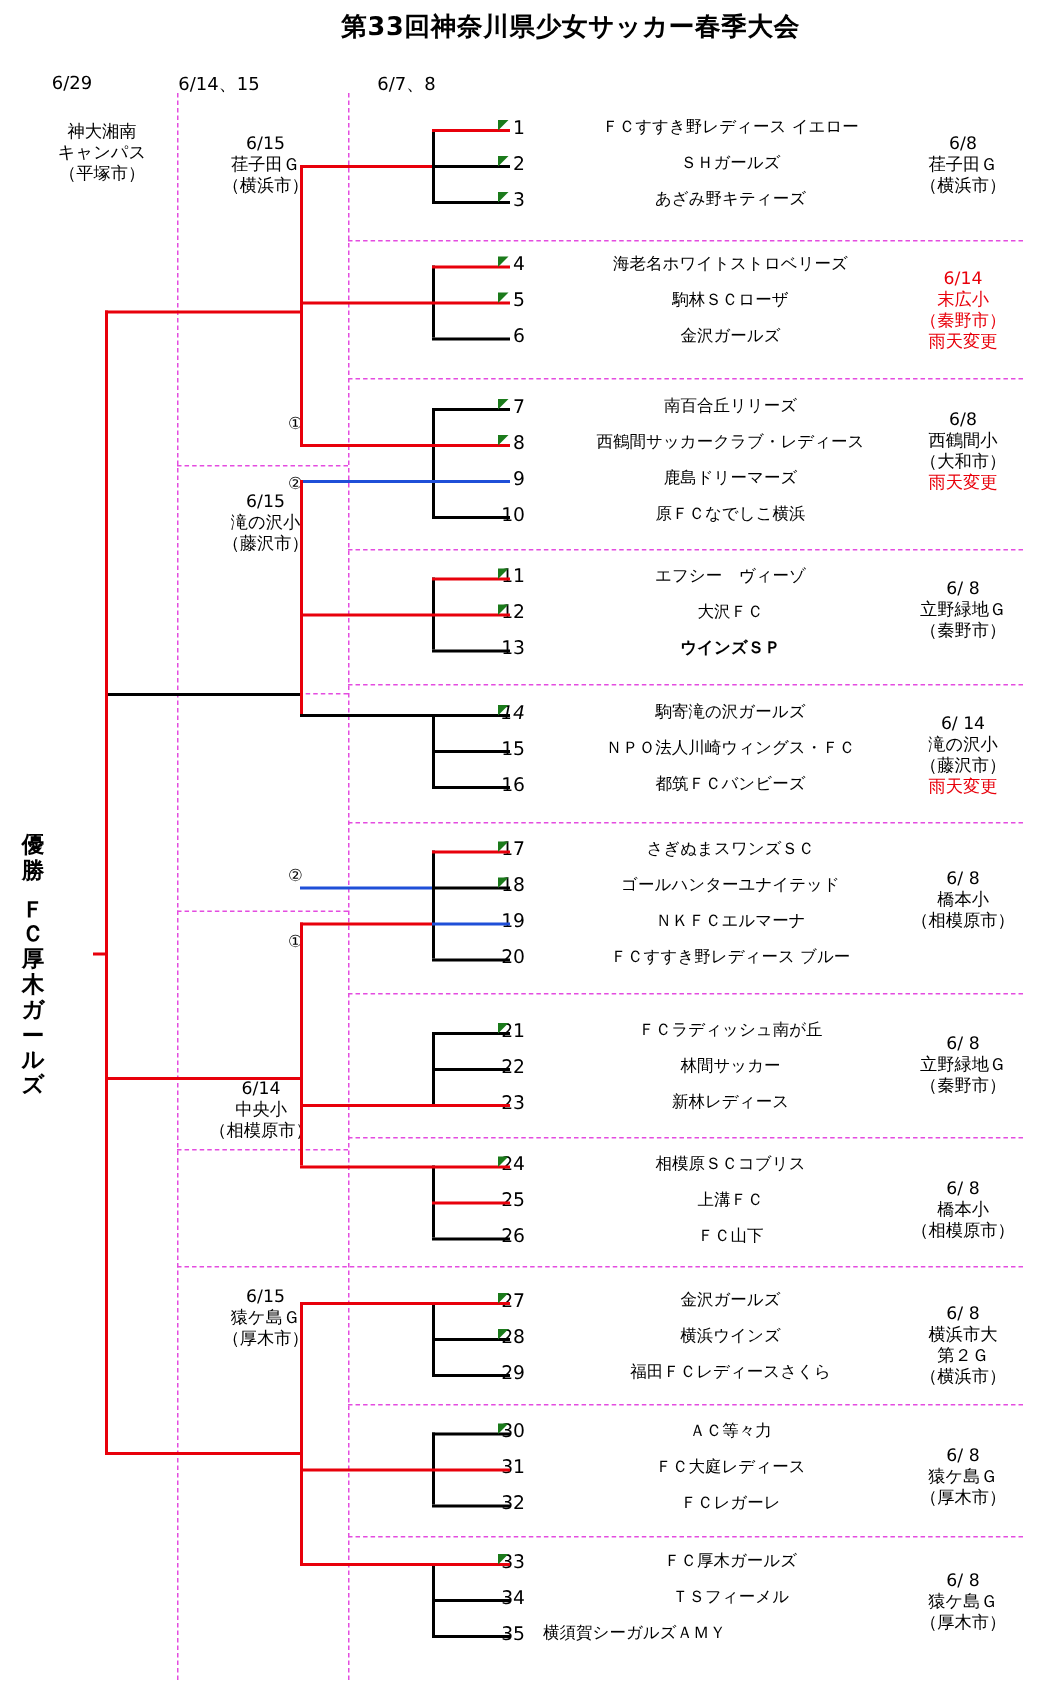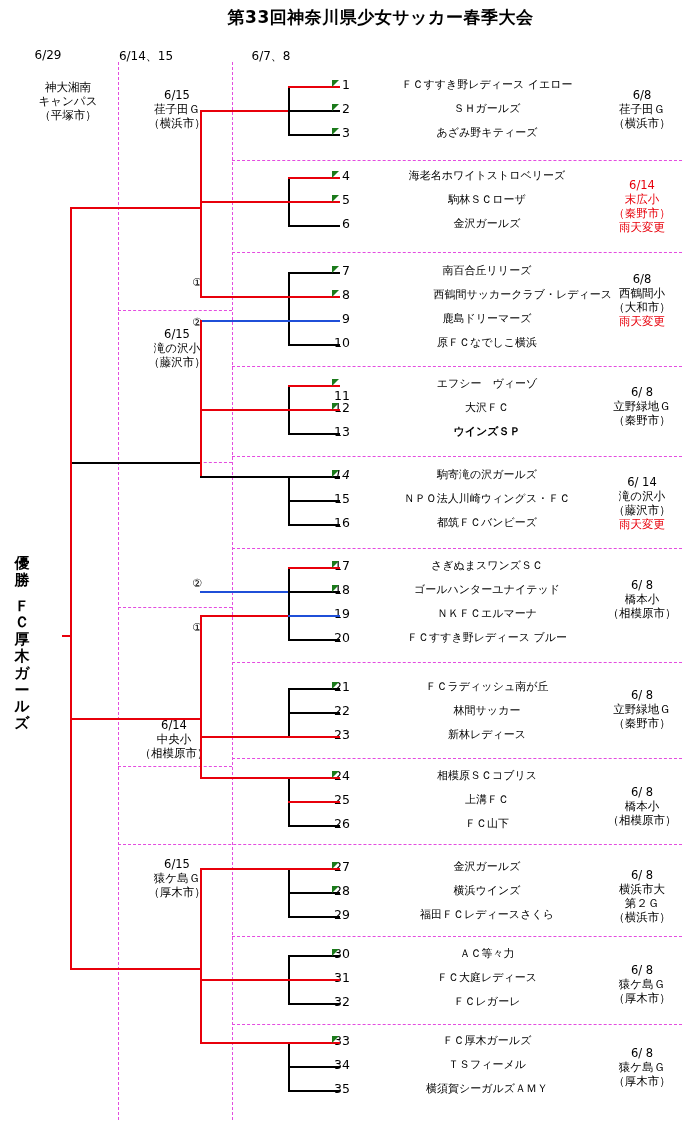--- a/index.html
+++ b/index.html
@@ -196,32 +196,32 @@
     <div class="abs" style="left: 340px; top: 216px; width: 252px;">
       <span class="abs teamnum" style="left: -12px; top: 0px;">6</span>
       <span class="abs teamname" style="left: 22px; top: 0px; width: 250px; text-align: center;">金沢ガールズ</span>
     </div>
     <div class="abs" style="left: 340px; top: 263px; width: 252px;">
       <span class="abs teamnum" style="left: -12px; top: 0px;">7</span>
       <span class="abs teamname" style="left: 22px; top: 0px; width: 250px; text-align: center;">南百合丘リリーズ</span>
     </div>
     <div class="abs" style="left: 340px; top: 287px; width: 252px;">
       <span class="abs teamnum" style="left: -12px; top: 0px;">8</span>
-      <span class="abs teamname" style="left: 22px; top: 0px; width: 250px; text-align: right;">西鶴間サッカークラブ・レディース</span>
+      <span class="abs teamname" style="left: 22px; top: 0px; width: 250px; text-align: center;">西鶴間サッカークラブ・レディース</span>
     </div>
     <div class="abs" style="left: 340px; top: 311px; width: 252px;">
       <span class="abs teamnum" style="left: -12px; top: 0px;">9</span>
       <span class="abs teamname" style="left: 22px; top: 0px; width: 250px; text-align: center;">鹿島ドリーマーズ</span>
     </div>
     <div class="abs" style="left: 340px; top: 335px; width: 252px;">
       <span class="abs teamnum" style="left: -12px; top: 0px;">10</span>
       <span class="abs teamname" style="left: 22px; top: 0px; width: 250px; text-align: center;">原ＦＣなでしこ横浜</span>
     </div>
     <div class="abs" style="left: 340px; top: 376px; width: 252px;">
-      <span class="abs teamnum" style="left: -12px; top: 0px; margin-top: 12px;">11</span>
+      <span class="abs teamnum" style="left: -12px; top: 0px;">11</span>
       <span class="abs teamname" style="left: 22px; top: 0px; width: 250px; text-align: center;">エフシー　ヴィーゾ</span>
     </div>
     <div class="abs" style="left: 340px; top: 400px; width: 252px;">
       <span class="abs teamnum" style="left: -12px; top: 0px;">12</span>
       <span class="abs teamname" style="left: 22px; top: 0px; width: 250px; text-align: center;">大沢ＦＣ</span>
     </div>
     <div class="abs" style="left: 340px; top: 424px; width: 252px;">
       <span class="abs teamnum" style="left: -12px; top: 0px;">13</span>
       <span class="abs teamname" style="left: 22px; top: 0px; width: 250px; text-align: center; font-weight: bold;">ウインズＳＰ</span>
     </div>
@@ -304,21 +304,21 @@
     <div class="abs" style="left: 340px; top: 1033px; width: 252px;">
       <span class="abs teamnum" style="left: -12px; top: 0px;">33</span>
       <span class="abs teamname" style="left: 22px; top: 0px; width: 250px; text-align: center;">ＦＣ厚木ガールズ</span>
     </div>
     <div class="abs" style="left: 340px; top: 1057px; width: 252px;">
       <span class="abs teamnum" style="left: -12px; top: 0px;">34</span>
       <span class="abs teamname" style="left: 22px; top: 0px; width: 250px; text-align: center;">ＴＳフィーメル</span>
     </div>
     <div class="abs" style="left: 340px; top: 1081px; width: 252px;">
       <span class="abs teamnum" style="left: -12px; top: 0px;">35</span>
-      <span class="abs teamname" style="left: 22px; top: 0px; width: 250px; text-align: center;">横須賀シーガルズＡＭＹ</span>
+      <span class="abs teamname" style="left: 22px; top: 0px; width: 250px; ">横須賀シーガルズＡＭＹ</span>
     </div>
   </div>
 
 <div class="vline" style="left:288px;top:86px;height:48px;"></div>
 <div class="hred" style="left:288px;top:86px;width:52px;"></div>
 <div class="hline" style="left:288px;top:110px;width:52px;"></div>
 <div class="hline" style="left:288px;top:134px;width:52px;"></div>
 
 <div class="vline" style="left:288px;top:177px;height:48px;"></div>
 <div class="hred" style="left:288px;top:177px;width:52px;"></div>

